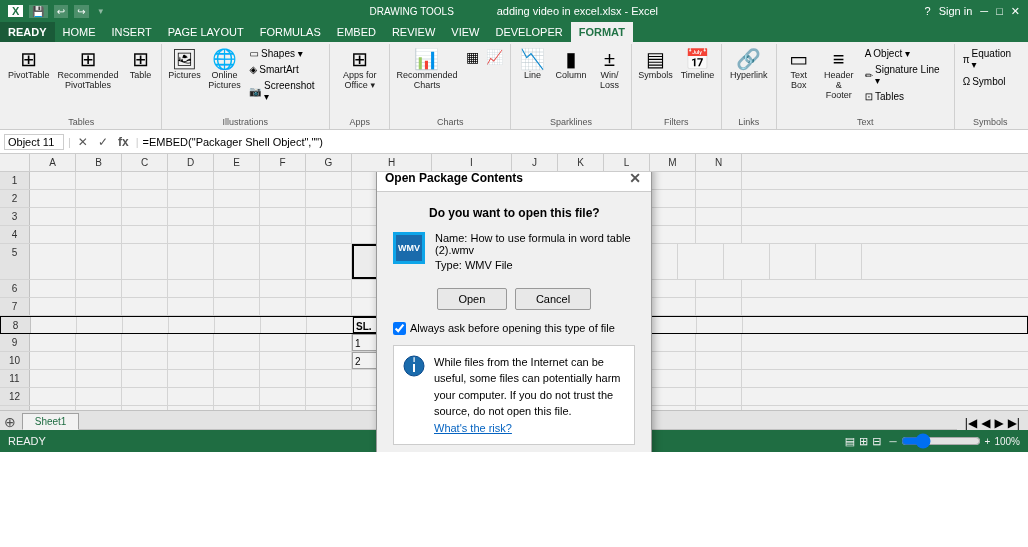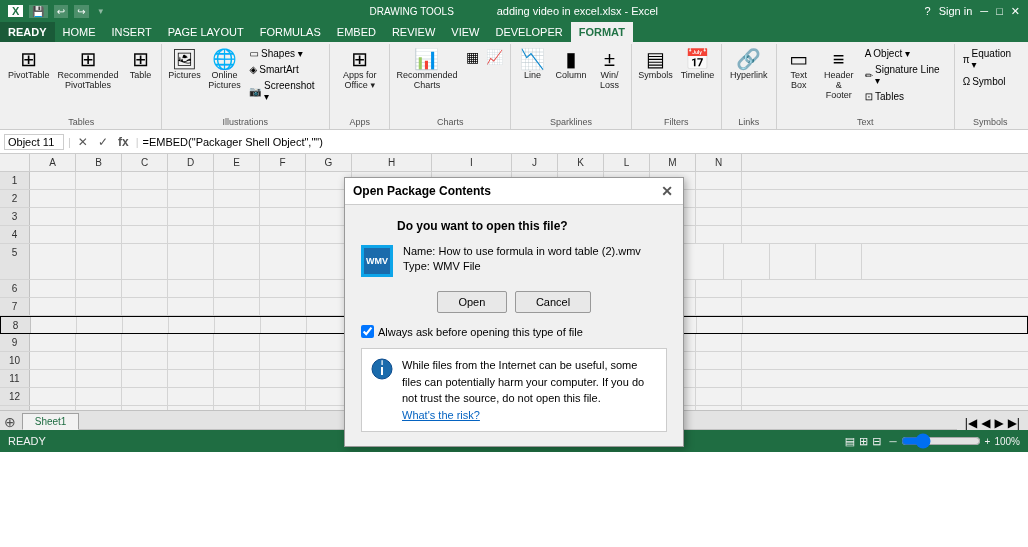--- a/index.html
+++ b/index.html
@@ -214,21 +214,21 @@
       background: rgba(0,0,0,0.1);
       z-index: 100;
       display: flex;
       align-items: center;
       justify-content: center;
     }
     .dialog {
       background: #f0f0f0;
       border: 1px solid #999;
       box-shadow: 2px 2px 8px rgba(0,0,0,0.3);
-      width: 340px;
+      width: 276px;
       font-size: 11px;
     }
     .dialog-titlebar {
       background: #fff;
       padding: 6px 8px;
       display: flex;
       justify-content: space-between;
       align-items: center;
       border-bottom: 1px solid #ccc;
       font-size: 12px;

